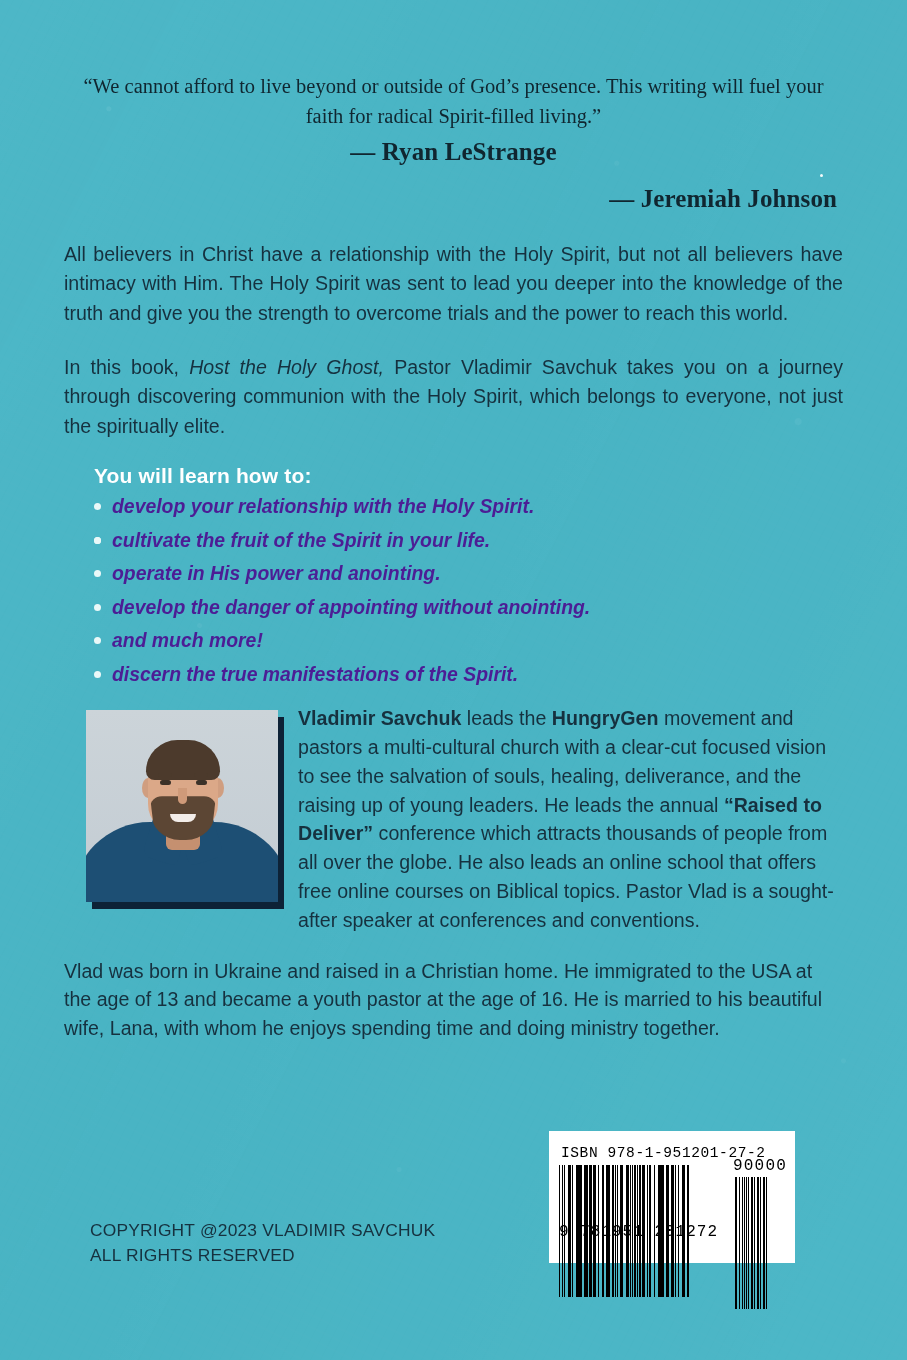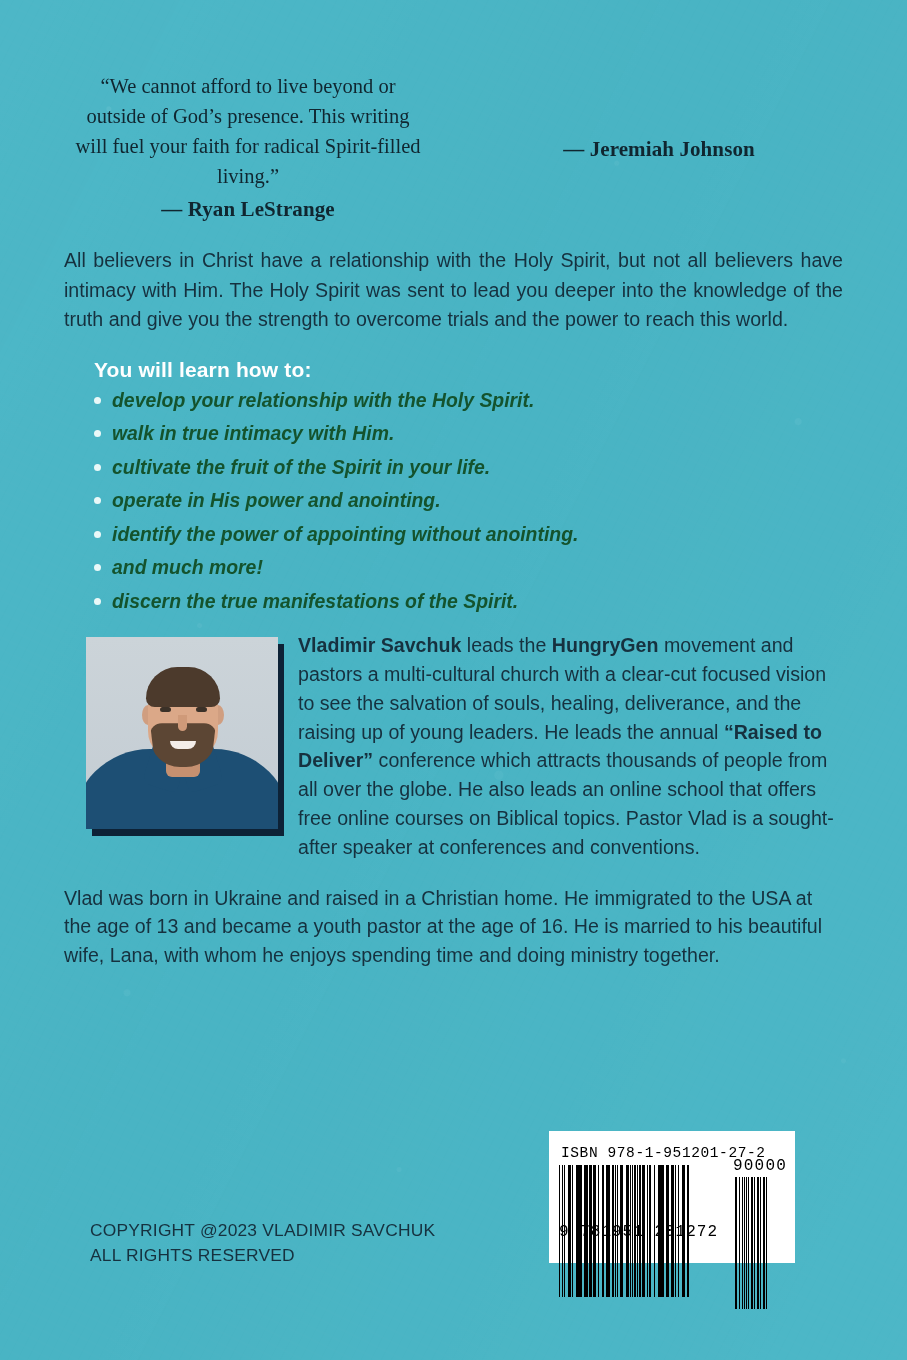--- a/index.html
+++ b/index.html
@@ -48,38 +48,39 @@
     background-image:
       repeating-linear-gradient(26deg, rgba(255,255,255,.05) 0 2px, transparent 2px 11px),
       repeating-linear-gradient(-63deg, rgba(0,0,0,.035) 0 1px, transparent 1px 9px);
   }
 
   .content { position: relative; z-index: 2; }
 
   
   .quotes {
     display: flex;
-    align-items: center;
+    align-items: flex-end;
     padding: 72px 64px 0 64px;
+    flex-direction: column;
   }
   .quote {
     flex: 1 1 0;
     text-align: center;
     font-family: "Liberation Serif", serif;
     color: #102630;
     font-size: 20.5px;
     line-height: 1.46;
     padding: 0 6px;
   }
   .quote .qtext { display: block; }
   .quote .qattrib {
     display: block;
     font-weight: bold;
     margin-top: 2px;
-    font-size: 21px;
+    font-size: 25px;
     letter-spacing: .1px;
   }
   .quote-divider {
     width: 3px;
     background: #f2fbfb;
     margin: 4px 20px 2px 20px;
     flex: 0 0 3px;
     border-radius: 2px;
   }
 
@@ -120,21 +121,21 @@
     margin-bottom: 4px;
   }
   .learn ul {
     list-style: none;
     margin: 0;
     padding: 0;
   }
   .learn li {
     position: relative;
     padding-left: 18px;
-    color: #14532d;
+    color: #4c1d95;
     font-style: italic;
     font-weight: 600;
     font-size: 19.4px;
     line-height: 1.47;
     margin-bottom: 5px;
   }
   .learn li .bullet {
     position: absolute;
     left: 0;
     top: 11px;
@@ -313,30 +314,31 @@
       </div>
       <div class="quote-divider"></div>
       <div class="quote">
         <span class="qattrib">— Jeremiah Johnson</span>
       </div>
     </div>
 
 
     <div class="body-copy">
       <p>All believers in Christ have a relationship with the Holy Spirit, but not all believers have intimacy with Him. The Holy Spirit was sent to lead you deeper into the knowledge of the truth and give you the strength to overcome trials and the power to reach this world.</p>
+      <p><span>In this book, </span><em>Host the Holy Ghost,</em><span> Pastor Vladimir Savchuk takes you on a journey through discovering communion with the Holy Spirit, which belongs to everyone, not just the spiritually elite.</span></p>
     </div>
 
     <div class="learn">
       <div class="learn-title">You will learn how to:</div>
       <ul>
         <li><span class="bullet"></span><span>develop your relationship with the Holy Spirit.</span></li>
-        <li><span class="bullet"></span><span>walk in true intimacy with Him.</span></li>
+        <li><span class="bullet"></span></li>
         <li><span class="bullet"></span><span>cultivate the fruit of the Spirit in your life.</span></li>
         <li><span class="bullet"></span><span>operate in His power and anointing.</span></li>
-        <li><span class="bullet"></span><span>identify the power of appointing without anointing.</span></li>
+        <li><span class="bullet"></span><span>develop the danger of appointing without anointing.</span></li>
         <li><span class="bullet"></span><span>and much more!</span></li>
         <li><span class="bullet"></span><span>discern the true manifestations of the Spirit.</span></li>
       </ul>
     </div>
 
     <div class="author-block">
       <div class="photo-wrap">
         <div class="photo-shadow"></div>
         <div class="photo">
           <div class="ph-bg"></div>

